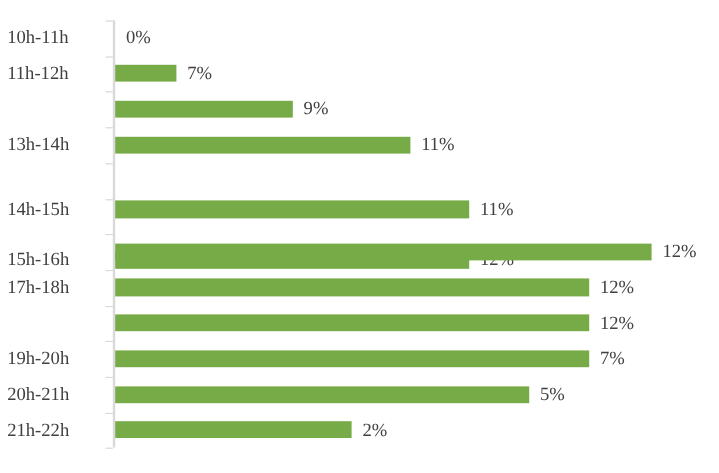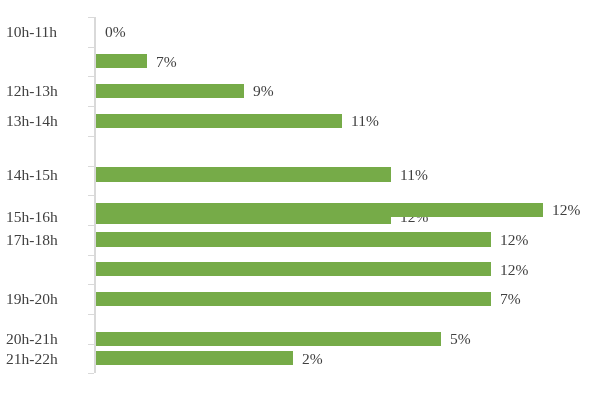--- a/index.html
+++ b/index.html
@@ -102,27 +102,27 @@
         <div class="axis-tick" style="top: 343.7px;"></div>
         <div class="axis-tick" style="top: 373.4px;"></div>
       </div>
     <div id="rows">
         <div class="row" style="top: 17px;">
           <div class="cat-label">10h-11h</div>
           <div class="bar-wrap" style="width: 0px;"></div>
           <div class="val-label" style="left: 105px;">0%</div>
         </div>
         <div class="row" style="top: 46.7px;">
+          <div class="cat-label">11h-12h</div>
           <div class="bar-wrap" style="width: 51px;">
             <div class="bar" style="width: 51px; background: rgb(118, 171, 72);"></div>
           </div>
           <div class="val-label" style="left: 156px;">7%</div>
         </div>
         <div class="row" style="top: 76.4px;">
-          <div class="cat-label">12h-13h</div>
           <div class="bar-wrap" style="width: 148px;">
             <div class="bar" style="width: 148px; background: rgb(118, 171, 72);"></div>
           </div>
           <div class="val-label" style="left: 253px;">9%</div>
         </div>
         <div class="row" style="top: 106.1px;">
           <div class="cat-label">13h-14h</div>
           <div class="bar-wrap" style="width: 246px;">
             <div class="bar" style="width: 246px; background: rgb(118, 171, 72);"></div>
           </div>
@@ -161,21 +161,21 @@
           </div>
           <div class="val-label" style="left: 500px;">12%</div>
         </div>
         <div class="row" style="top: 284.3px;">
           <div class="cat-label">19h-20h</div>
           <div class="bar-wrap" style="width: 395px;">
             <div class="bar" style="width: 395px; background: rgb(118, 171, 72);"></div>
           </div>
           <div class="val-label" style="left: 500px;">7%</div>
         </div>
-        <div class="row" style="top: 314px; margin-top: 10px;">
+        <div class="row" style="top: 314px;">
           <div class="cat-label">20h-21h</div>
           <div class="bar-wrap" style="width: 345px;">
             <div class="bar" style="width: 345px; background: rgb(118, 171, 72);"></div>
           </div>
           <div class="val-label" style="left: 450px;">5%</div>
         </div>
         <div class="row" style="top: 343.7px;">
           <div class="cat-label">21h-22h</div>
           <div class="bar-wrap" style="width: 197px;">
             <div class="bar" style="width: 197px; background: rgb(118, 171, 72);"></div>

